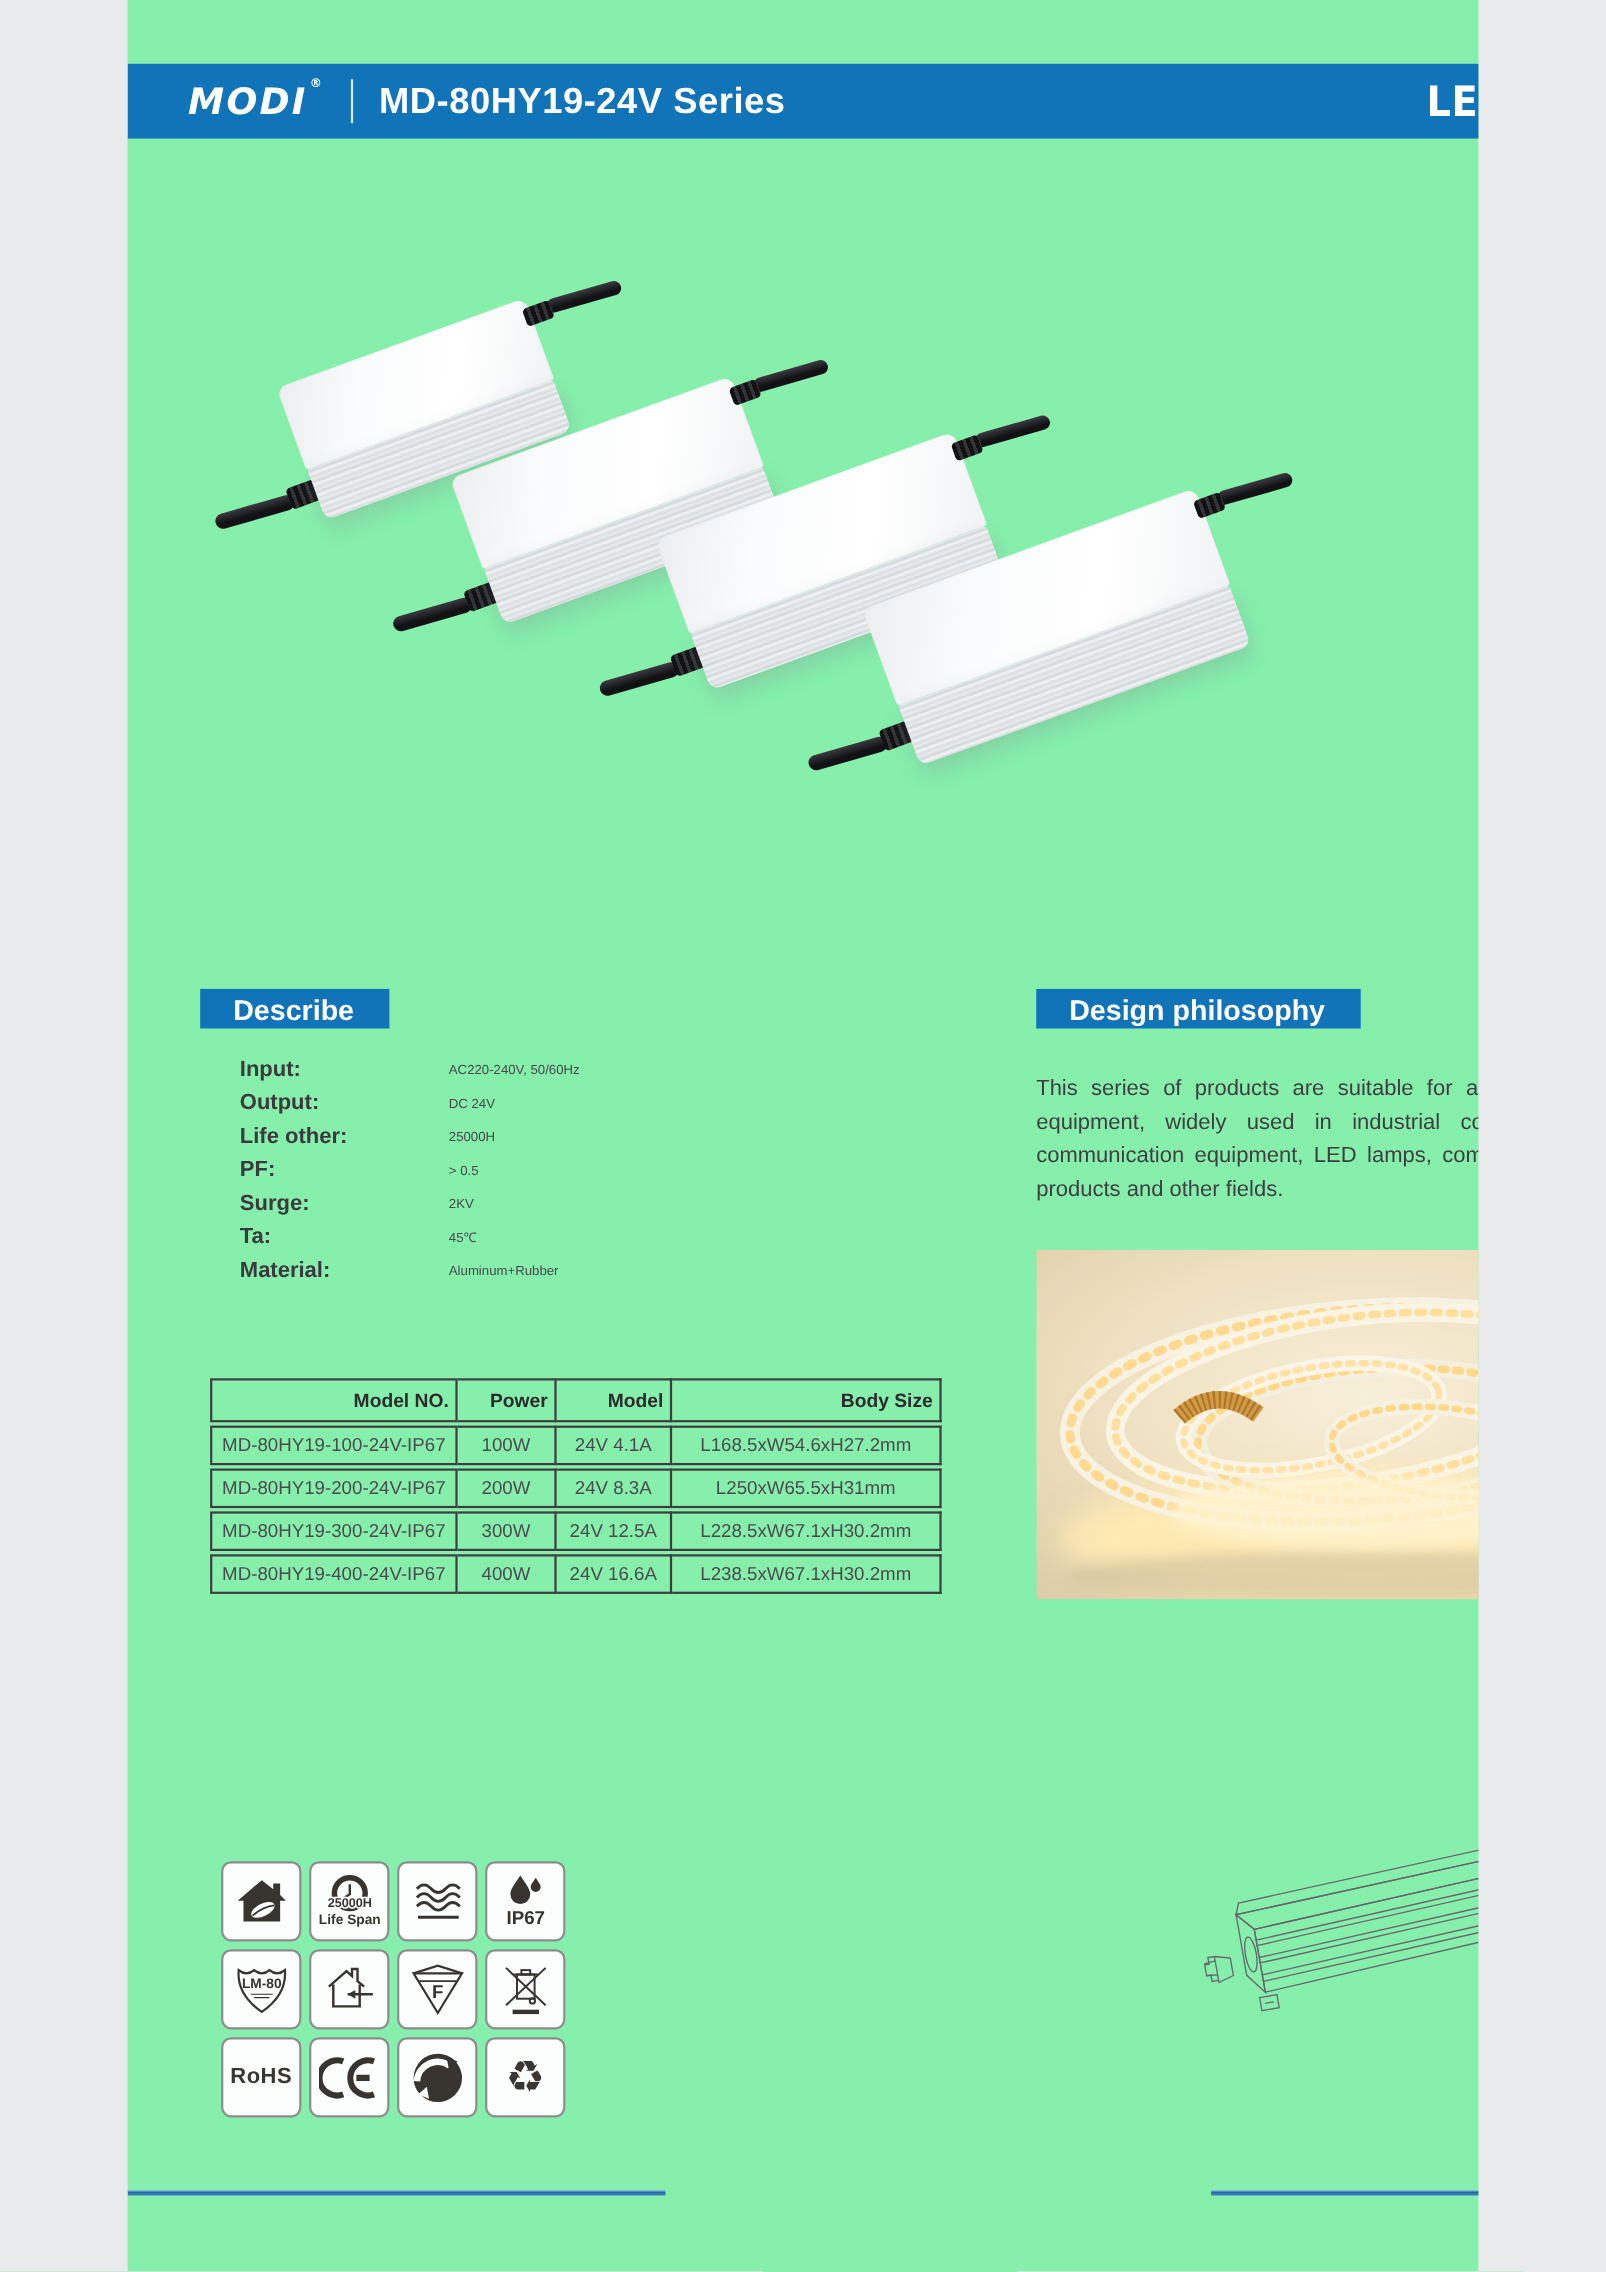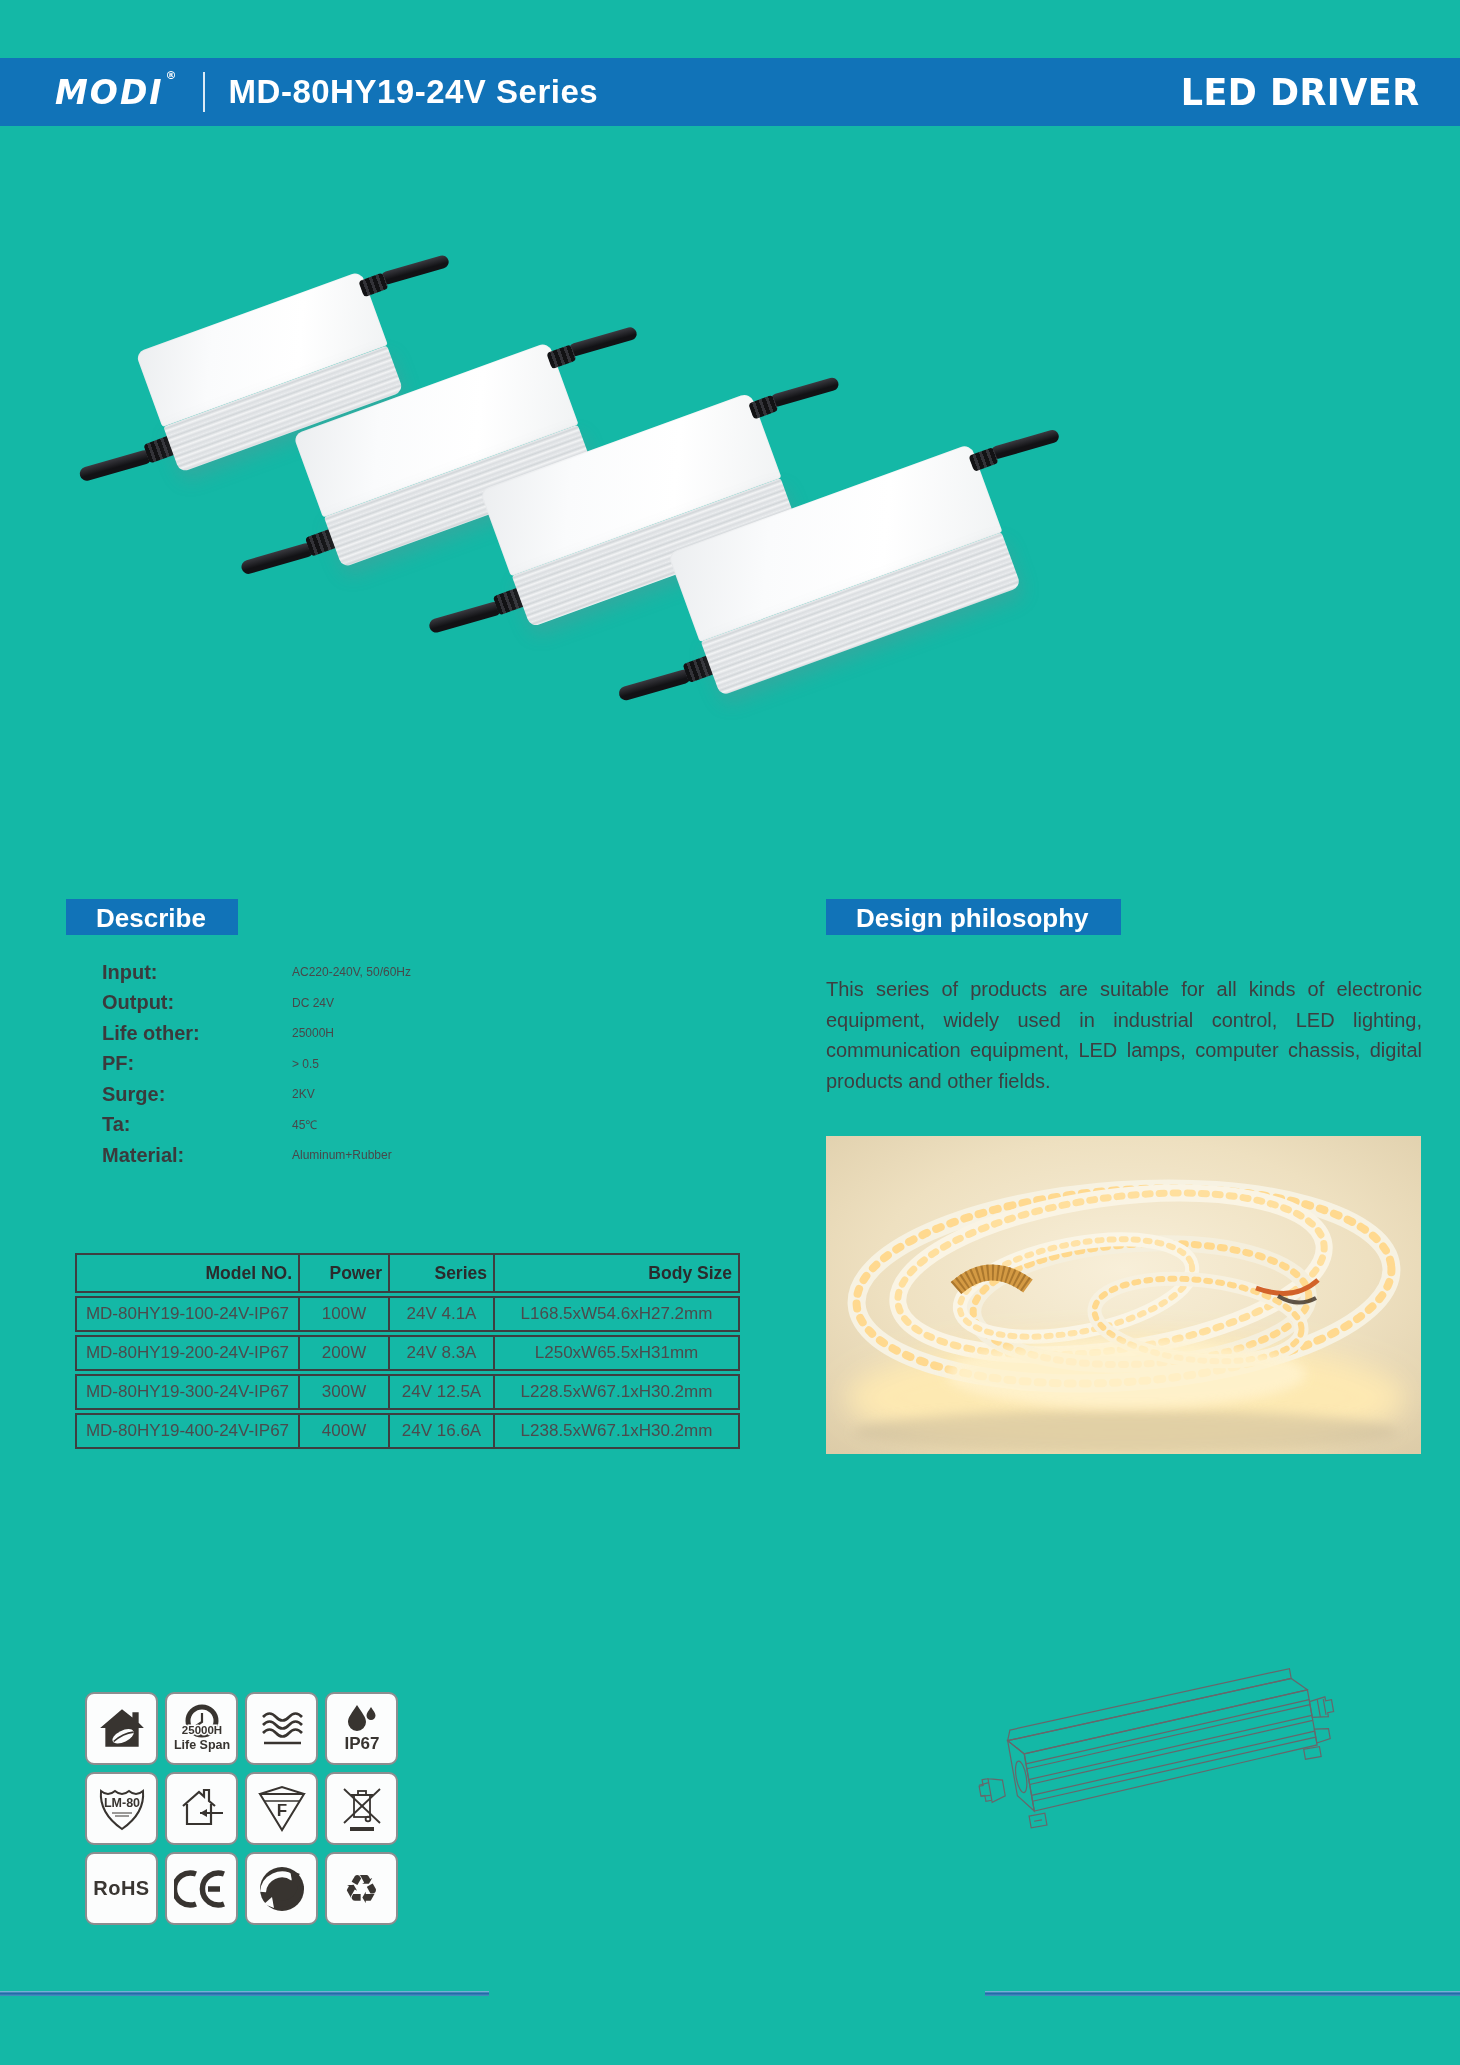--- a/index.html
+++ b/index.html
@@ -1,17 +1,17 @@
 <!DOCTYPE html>
 <html><head>
 <meta charset="utf-8">
 <style>
   html,body{margin:0;padding:0;background:#e8eaec;}
   *{box-sizing:border-box;}
-  .page{position:relative;width:1460px;height:2065px;margin:0 auto;background:#14b8a6;
+  .page{position:relative;width:1228px;height:2065px;margin:0 auto;background:#86efac;
         font-family:"Liberation Sans",sans-serif;overflow:hidden;}
 
   
   .header-bar{position:absolute;left:0;top:58px;width:1460px;height:68px;background:#1173b8;
               display:flex;align-items:center;}
   .brand{margin-left:55px;color:#fff;font-family:"DejaVu Sans",sans-serif;
          font-style:italic;font-weight:900;font-size:33px;letter-spacing:2px;line-height:1;}
   .brand-reg{color:#fff;font-size:11px;vertical-align:top;position:relative;top:-6px;left:2px;font-style:normal;}
   .hdr-divider{width:2px;height:40px;background:rgba(255,255,255,.85);margin:0 24px 0 26px;}
   .series-title{color:#fff;font-weight:bold;font-size:33px;letter-spacing:.5px;}
@@ -210,21 +210,21 @@
     <colgroup>
         <col style="width:225px">
         <col style="width:90px">
         <col style="width:105px">
         <col style="width:245px">
       </colgroup>
     <thead>
       <tr>
         <th>Model NO.</th>
         <th>Power</th>
-        <th>Series</th>
+        <th>Model</th>
         <th>Body Size</th>
       </tr>
     </thead>
     <tbody>
       <tr>
         <td>MD-80HY19-100-24V-IP67</td>
         <td>100W</td>
         <td>24V 4.1A</td>
         <td>L168.5xW54.6xH27.2mm</td>
       </tr>

